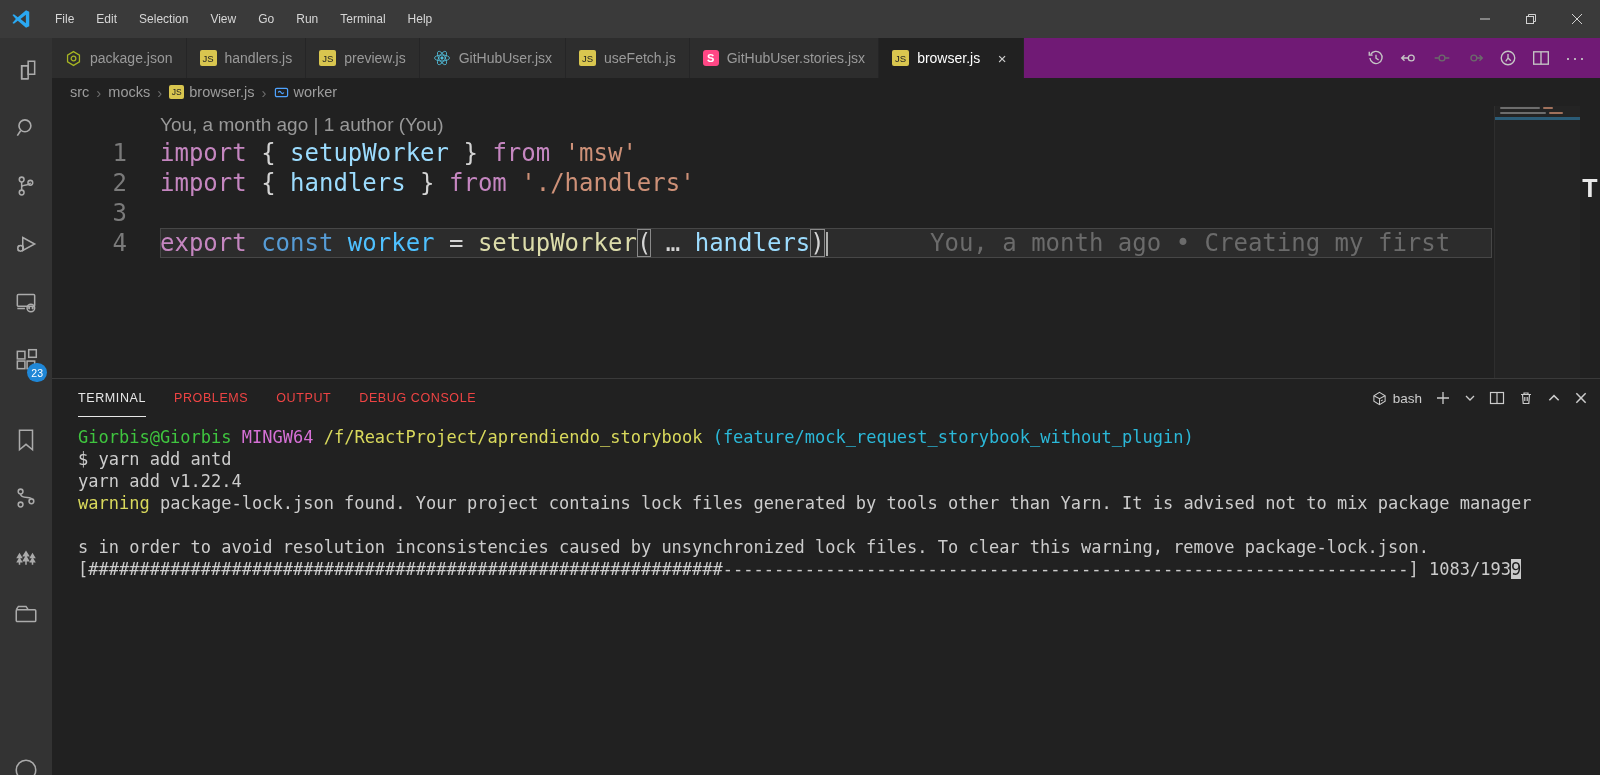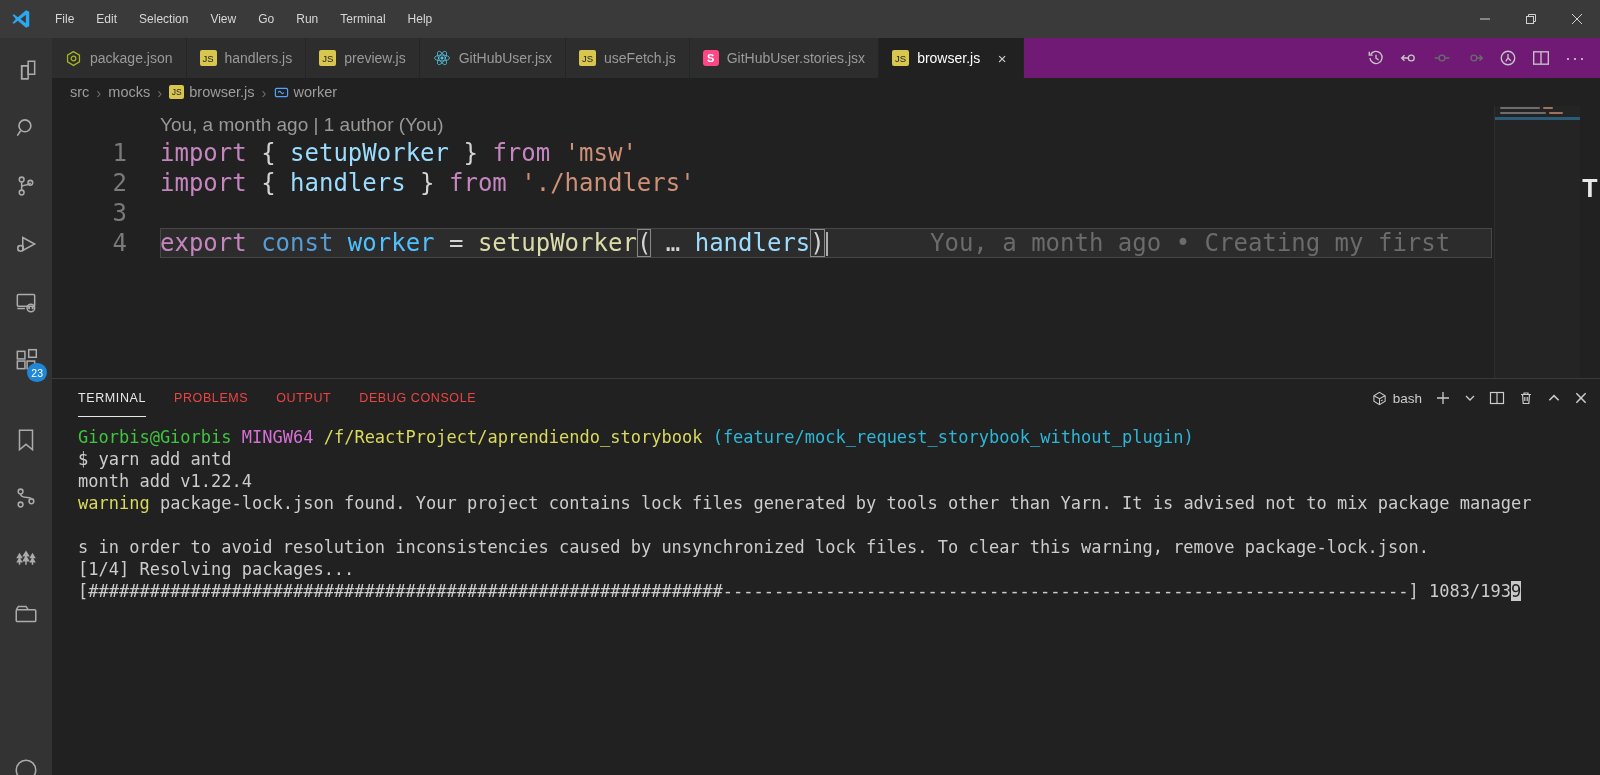--- a/index.html
+++ b/index.html
@@ -355,23 +355,22 @@
                 <path d="M2 8l4-4 4 4"></path>
               </svg>
             <svg width="14" height="14" viewBox="0 0 12 12" fill="none" stroke="currentColor" stroke-width="1.3">
                 <path d="M2 2l8 8M10 2l-8 8"></path>
               </svg>
           </div>
         </div>
         <div class="terminal" id="terminal">
             <div class="t-row"><span class="tok-tg">Giorbis@Giorbis</span><span class="tok-tf"> </span><span class="tok-tm">MINGW64</span><span class="tok-tf"> </span><span class="tok-ty">/f/ReactProject/aprendiendo_storybook</span><span class="tok-tf"> </span><span class="tok-tc">(feature/mock_request_storybook_without_plugin)</span></div>
             <div class="t-row"><span class="tok-tf">$ yarn add antd</span></div>
-            <div class="t-row"><span class="tok-tf">month add v1.22.4</span></div>
+            <div class="t-row"><span class="tok-tf">yarn add v1.22.4</span></div>
             <div class="t-row"><span class="tok-ty">warning</span><span class="tok-tf"> package-lock.json found. Your project contains lock files generated by tools other than Yarn. It is advised not to mix package manager</span></div>
             <div class="t-row">&nbsp;</div>
             <div class="t-row"><span class="tok-tf">s in order to avoid resolution inconsistencies caused by unsynchronized lock files. To clear this warning, remove package-lock.json.</span></div>
-            <div class="t-row"><span class="tok-tf">[1/4] Resolving packages...</span></div>
             <div class="t-row"><span class="tok-tf">[</span><span class="tok-tf">##############################################################</span><span class="tok-tf">-------------------------------------------------------------------</span><span class="tok-tf">] 1083/193</span><span class="tok-cur">9</span></div>
           </div>
       </div>
     </div>
   </div>
 </div>
 
 </body></html>

